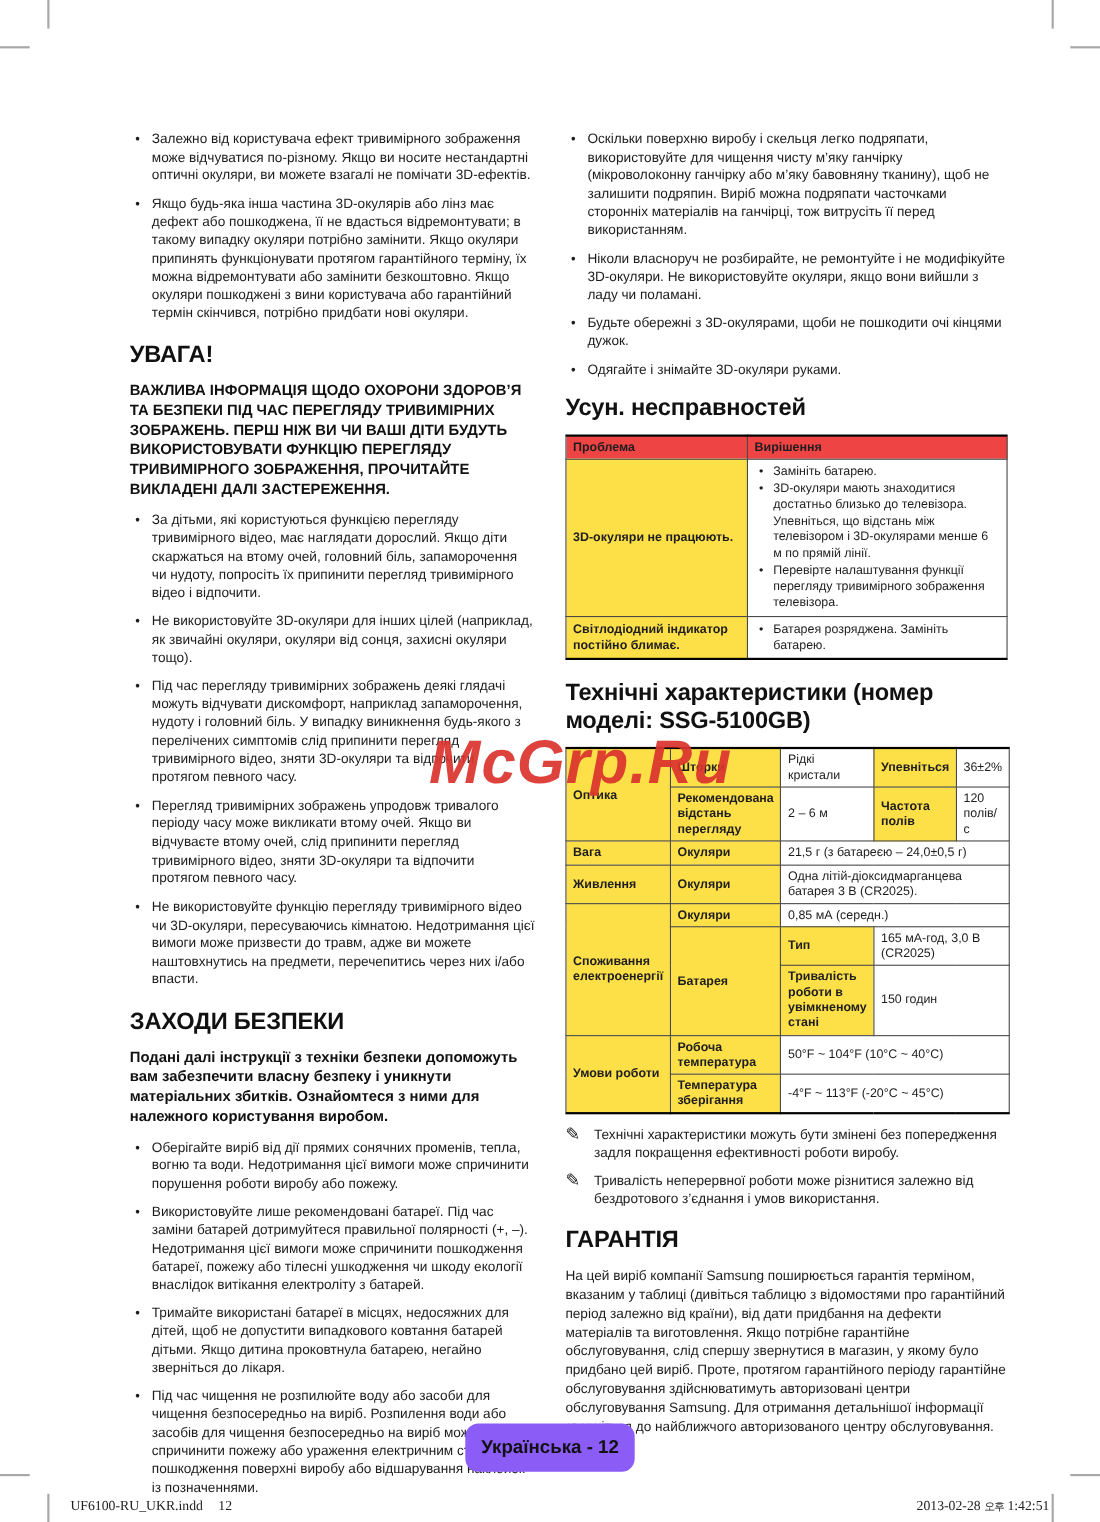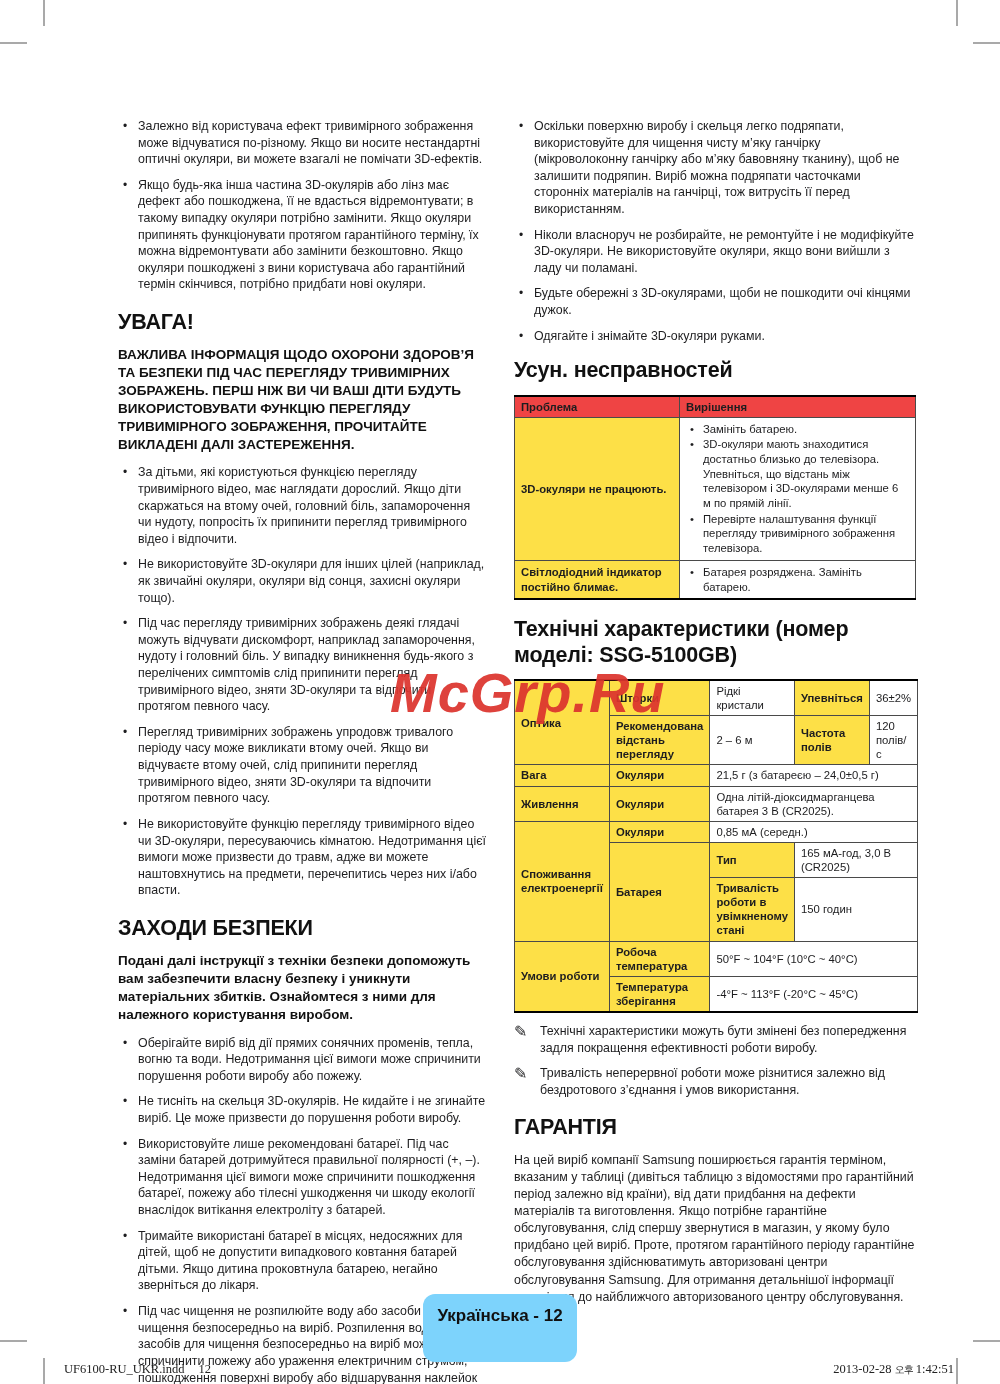--- a/index.html
+++ b/index.html
@@ -61,22 +61,22 @@
   
   .watermark {
     position:absolute; left:390px; top:660px; z-index:9;
     font-size:56px; font-style:italic; font-weight:bold;
     color:#dc342e; opacity:0.93; letter-spacing:1px; white-space:nowrap;
   }
 
   
   .page-tab {
     position:absolute; left:50%; transform:translateX(-50%);
-    top:1294px; width:154px; height:68px;
-    background:#7dd3fc; border-radius:12px;
+    top:1294px; width:154px; height:44px;
+    background:#8b5cf6; border-radius:12px;
     display:flex; justify-content:center; align-items:flex-start;
     padding-top:12px; box-sizing:border-box;
     font-size:17px; font-weight:bold; color:#111;
   }
   .print-footer {
     position:absolute; left:0; top:1358px; width:1000px;
     font-family:"Liberation Serif", serif; font-size:12.5px; color:#222;
   }
   .print-footer .pf-left  { position:absolute; left:64px; top:4px; }
   .print-footer .pf-left .pf-page { margin-left:14px; }
@@ -114,21 +114,20 @@
       <li>Перегляд тривимірних зображень упродовж тривалого періоду часу може викликати втому очей. Якщо ви відчуваєте втому очей, слід припинити перегляд тривимірного відео, зняти 3D-окуляри та відпочити протягом певного часу.</li>
       <li>Не використовуйте функцію перегляду тривимірного відео чи 3D-окуляри, пересуваючись кімнатою. Недотримання цієї вимоги може призвести до травм, адже ви можете наштовхнутись на предмети, перечепитись через них і/або впасти.</li>
     </ul>
 
   <h1 class="section">ЗАХОДИ БЕЗПЕКИ</h1>
   <p class="lead">Подані далі інструкції з техніки безпеки допоможуть вам забезпечити власну безпеку і уникнути матеріальних збитків. Ознайомтеся з ними для належного користування виробом.</p>
 
   <ul class="bullets">
 
   <li>Оберігайте виріб від дії прямих сонячних променів, тепла, вогню та води. Недотримання цієї вимоги може спричинити порушення роботи виробу або пожежу.</li>
-      <li>Не тисніть на скельця 3D-окулярів. Не кидайте і не згинайте виріб. Це може призвести до порушення роботи виробу.</li>
       <li>Використовуйте лише рекомендовані батареї. Під час заміни батарей дотримуйтеся правильної полярності (+, –). Недотримання цієї вимоги може спричинити пошкодження батареї, пожежу або тілесні ушкодження чи шкоду екології внаслідок витікання електроліту з батарей.</li>
       <li>Тримайте використані батареї в місцях, недосяжних для дітей, щоб не допустити випадкового ковтання батарей дітьми. Якщо дитина проковтнула батарею, негайно зверніться до лікаря.</li>
       <li>Під час чищення не розпилюйте воду або засоби для чищення безпосередньо на виріб. Розпилення води або засобів для чищення безпосередньо на виріб може спричинити пожежу або ураження електричним струмом, пошкодження поверхні виробу або відшарування наклейок із позначеннями.</li>
     </ul>
 
 </div>
 
 <div class="col col-right">
 
   <ul class="bullets">

